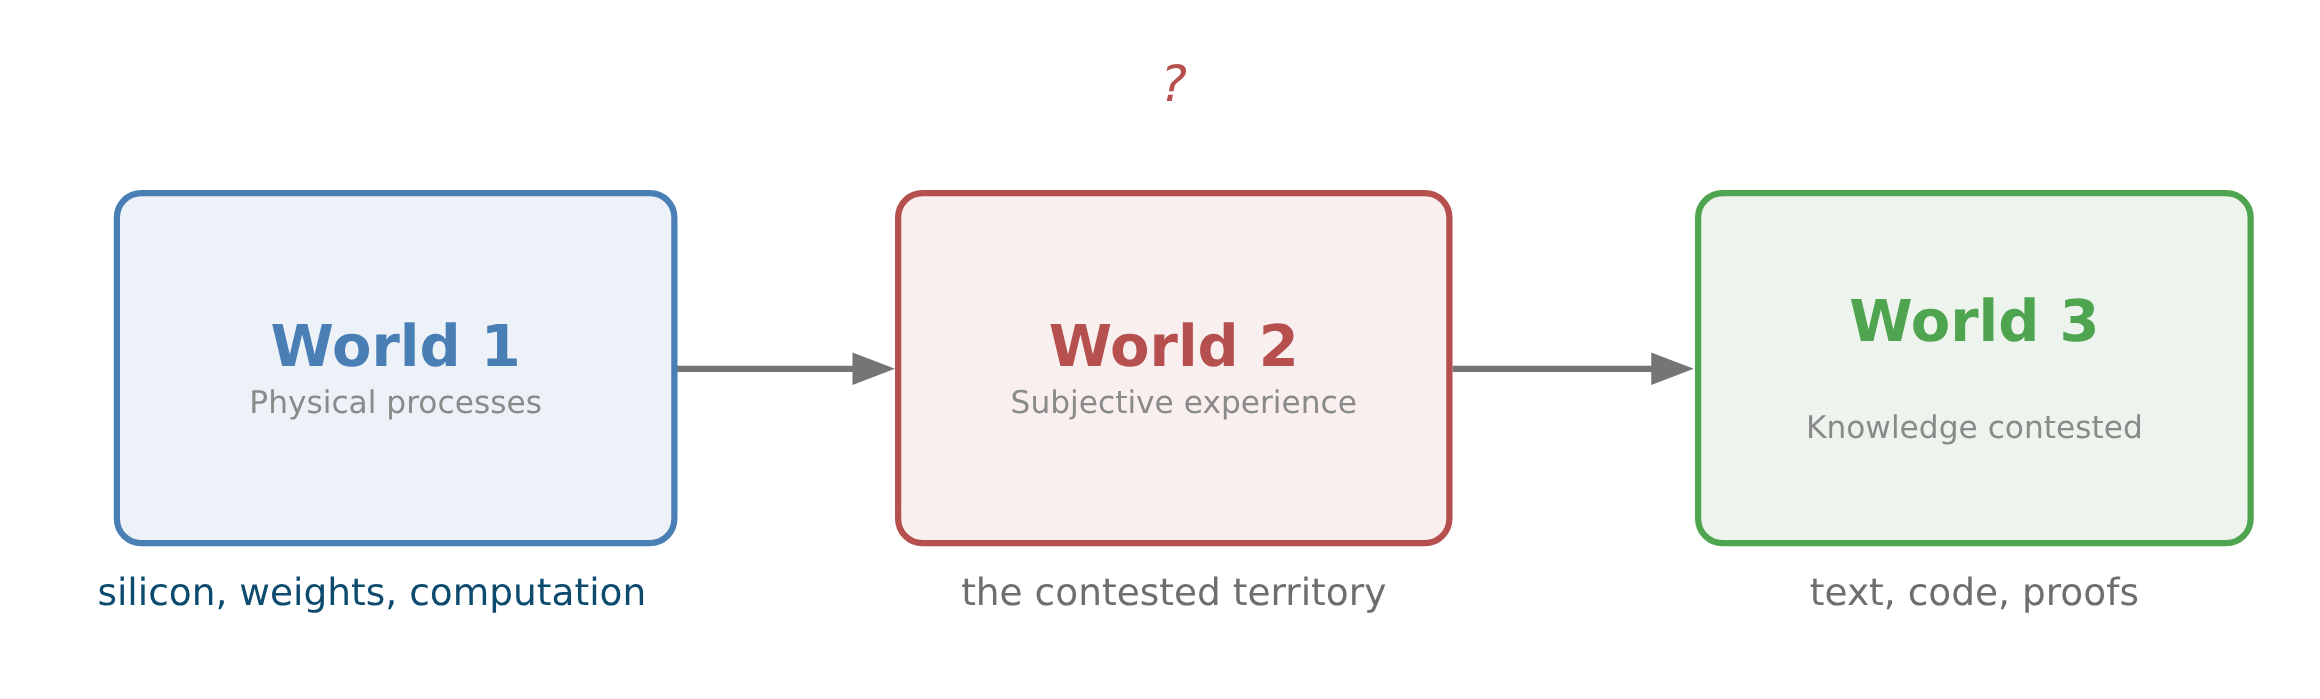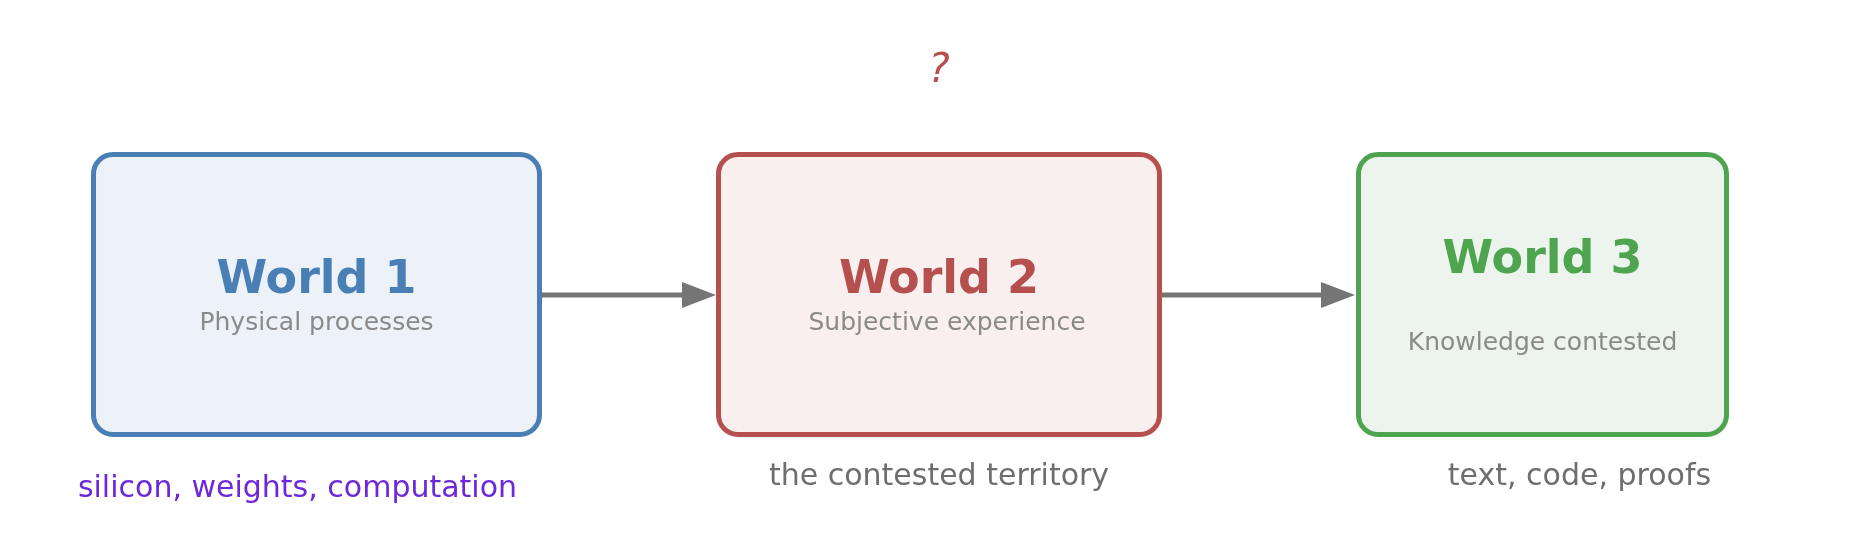--- a/index.html
+++ b/index.html
@@ -42,21 +42,21 @@
     border-radius: 22px;
     border: 5px solid;
     display: flex;
     flex-direction: column;
     align-items: center;
     justify-content: center;
     text-align: center;
   }
   .box-1 { left: 72px;   width: 451px; margin-left: 19px; }
   .box-2 { left: 716px;  width: 446px; }
-  .box-3 { left: 1356px; width: 373px; gap: 40px; }
+  .box-3 { left: 1356px; width: 447px; gap: 40px; }
 
   .box-title {
     font-size: 46px;
     font-weight: 700;
     line-height: 1.1;
   }
   .box-subtitle {
     font-size: 25px;
     font-weight: 400;
     line-height: 1.2;
@@ -100,19 +100,19 @@
   <div class="world-box box-2" style="border-color: rgb(181, 80, 79); background-color: rgb(248, 239, 238);">
     <div class="box-title" style="color: rgb(181, 80, 79);">World 2</div>
     <div class="box-subtitle" style="color: rgb(138, 138, 138); margin-left: 16px;">Subjective experience</div>
   </div>
 
   <div class="world-box box-3" style="border-color: rgb(79, 164, 79); background-color: rgb(237, 244, 237);">
     <div class="box-title" style="color: rgb(79, 164, 79);">World 3</div>
     <div class="box-subtitle" style="color: rgb(138, 138, 138);">Knowledge contested</div>
   </div>
 
-  <div class="caption caption-1" style="color: #6d28d9; margin-top: 12px;">silicon, weights, computation</div>
+  <div class="caption caption-1" style="color: #0c4a6e;">silicon, weights, computation</div>
 
   <div class="caption caption-2" style="color: rgb(110, 110, 110);">the contested territory</div>
 
   <div class="caption caption-3" style="color: rgb(110, 110, 110);">text, code, proofs</div>
 
 </div>
 
 </body></html>

